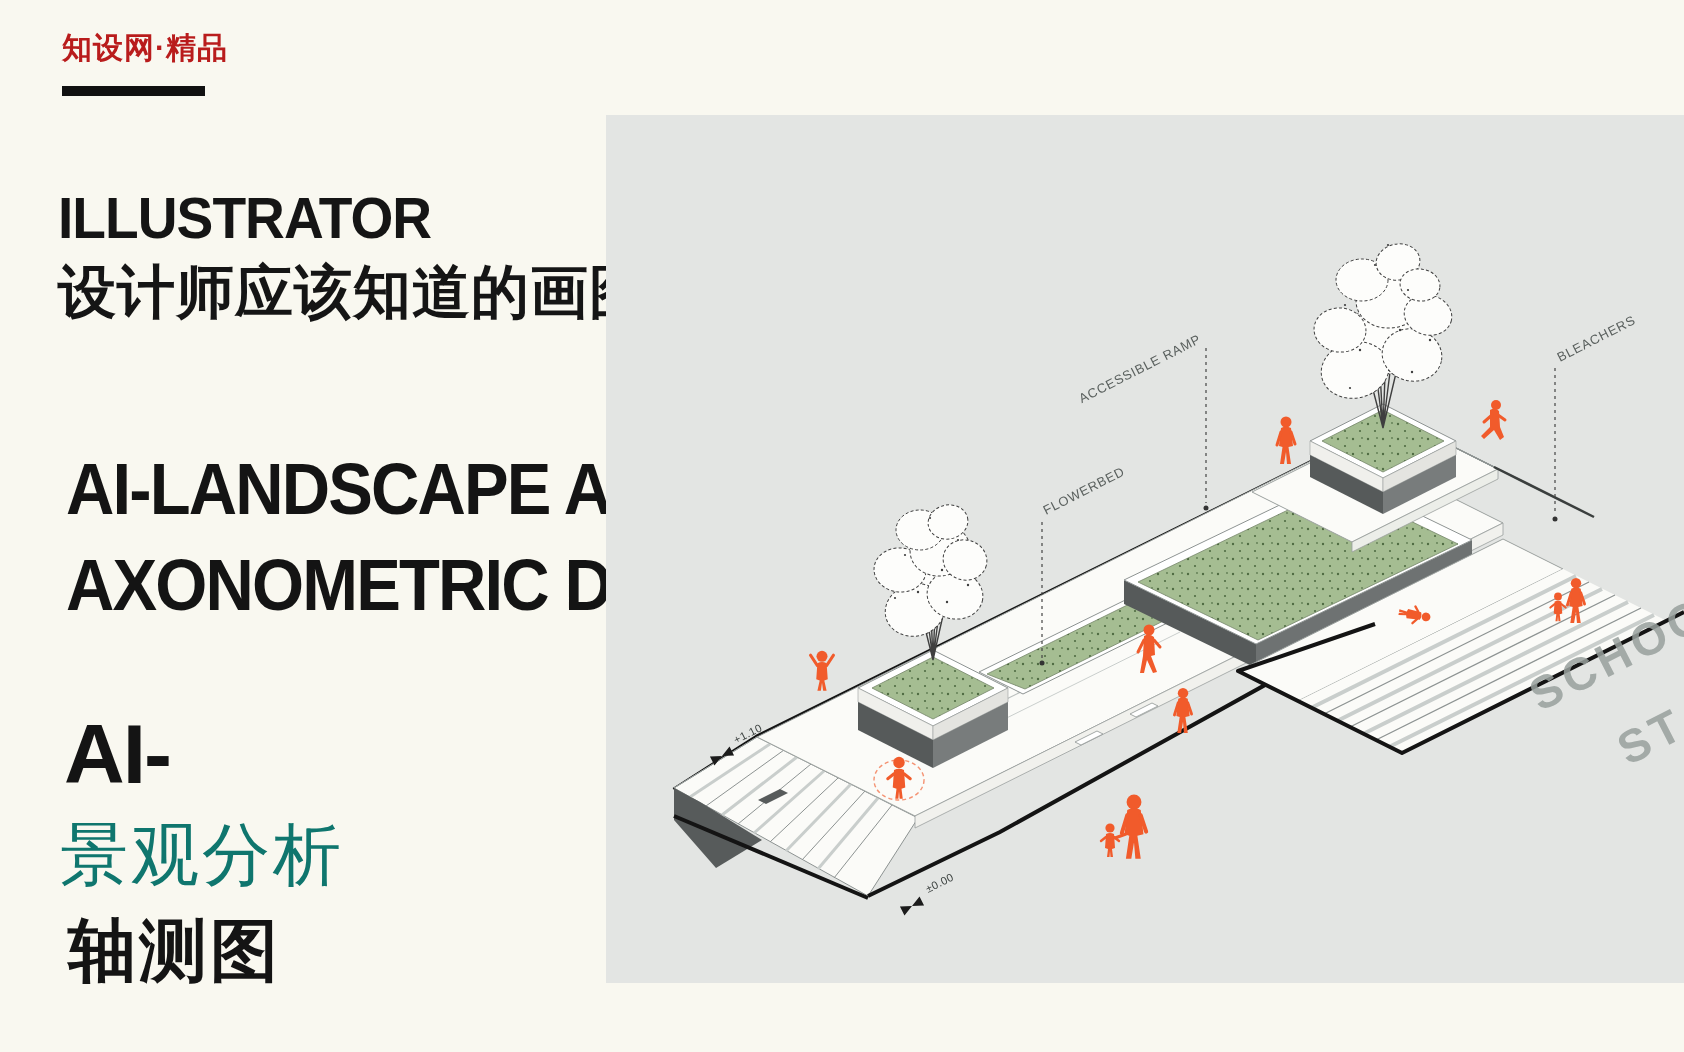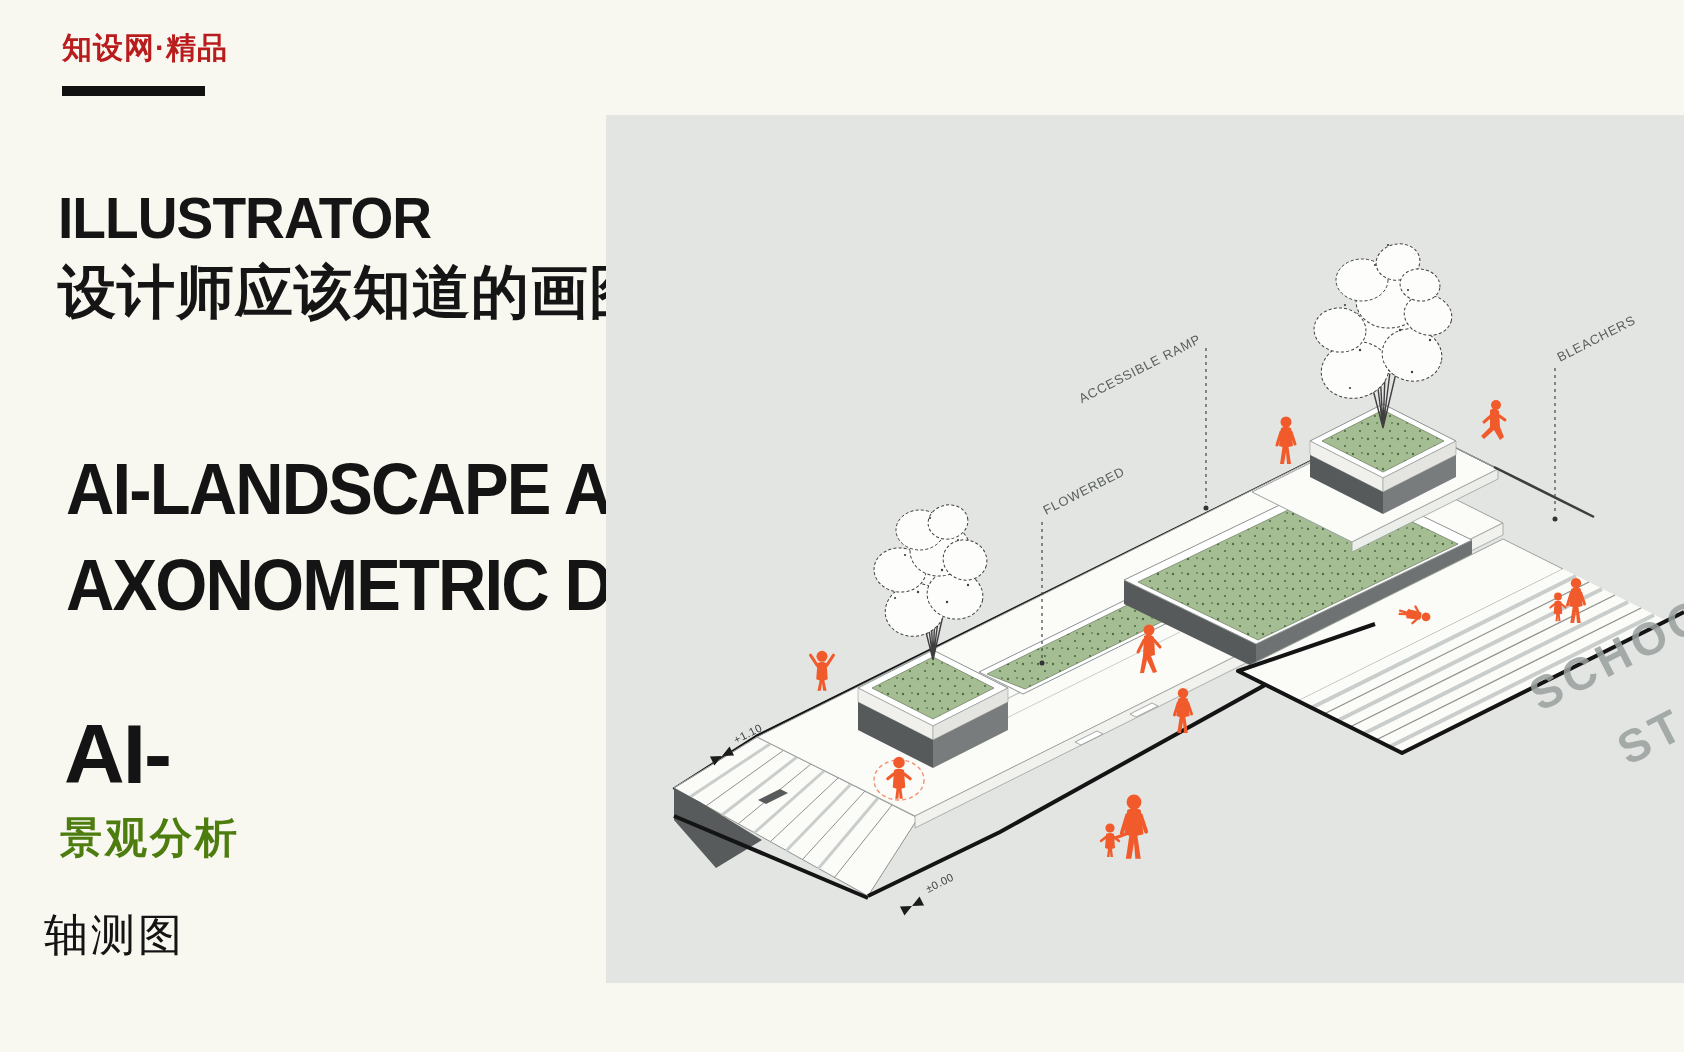--- a/index.html
+++ b/index.html
@@ -29,25 +29,25 @@
   }
   .title-l2{
     left:66px;top:544px;font-size:72px;font-weight:bold;color:#141414;
     letter-spacing:-2px;transform:scaleX(.93);transform-origin:0 0;white-space:nowrap;
   }
   .sub-l1{
     left:64px;top:706px;font-size:84px;font-weight:bold;color:#141414;
     letter-spacing:-2px;white-space:nowrap;
   }
   .sub-l2{
-    left:60px;top:810px;font-size:42px;font-weight:bold;color:#4d7c0f;
+    left:60px;top:810px;font-size:68px;font-weight:normal;color:#0f766e;
     letter-spacing:3px;white-space:nowrap;
   }
   .sub-l3{
-    left:44px;top:906px;font-size:44px;font-weight:normal;color:#141414;
+    left:68px;top:906px;font-size:68px;font-weight:bold;color:#141414;
     letter-spacing:3px;white-space:nowrap;
   }
   
   .panel{
     left:606px;top:115px;width:1078px;height:868px;background:#e3e5e3;overflow:hidden;
   }
   .panel svg{display:block;}
   text.lbl{font-size:13px;letter-spacing:.8px;fill:#5a605e;}
   text.lvl{font-size:11px;letter-spacing:.5px;fill:#3c4240;}
   text.street{font-size:46px;font-weight:bold;letter-spacing:5px;fill:#98a09d;opacity:.85;}

